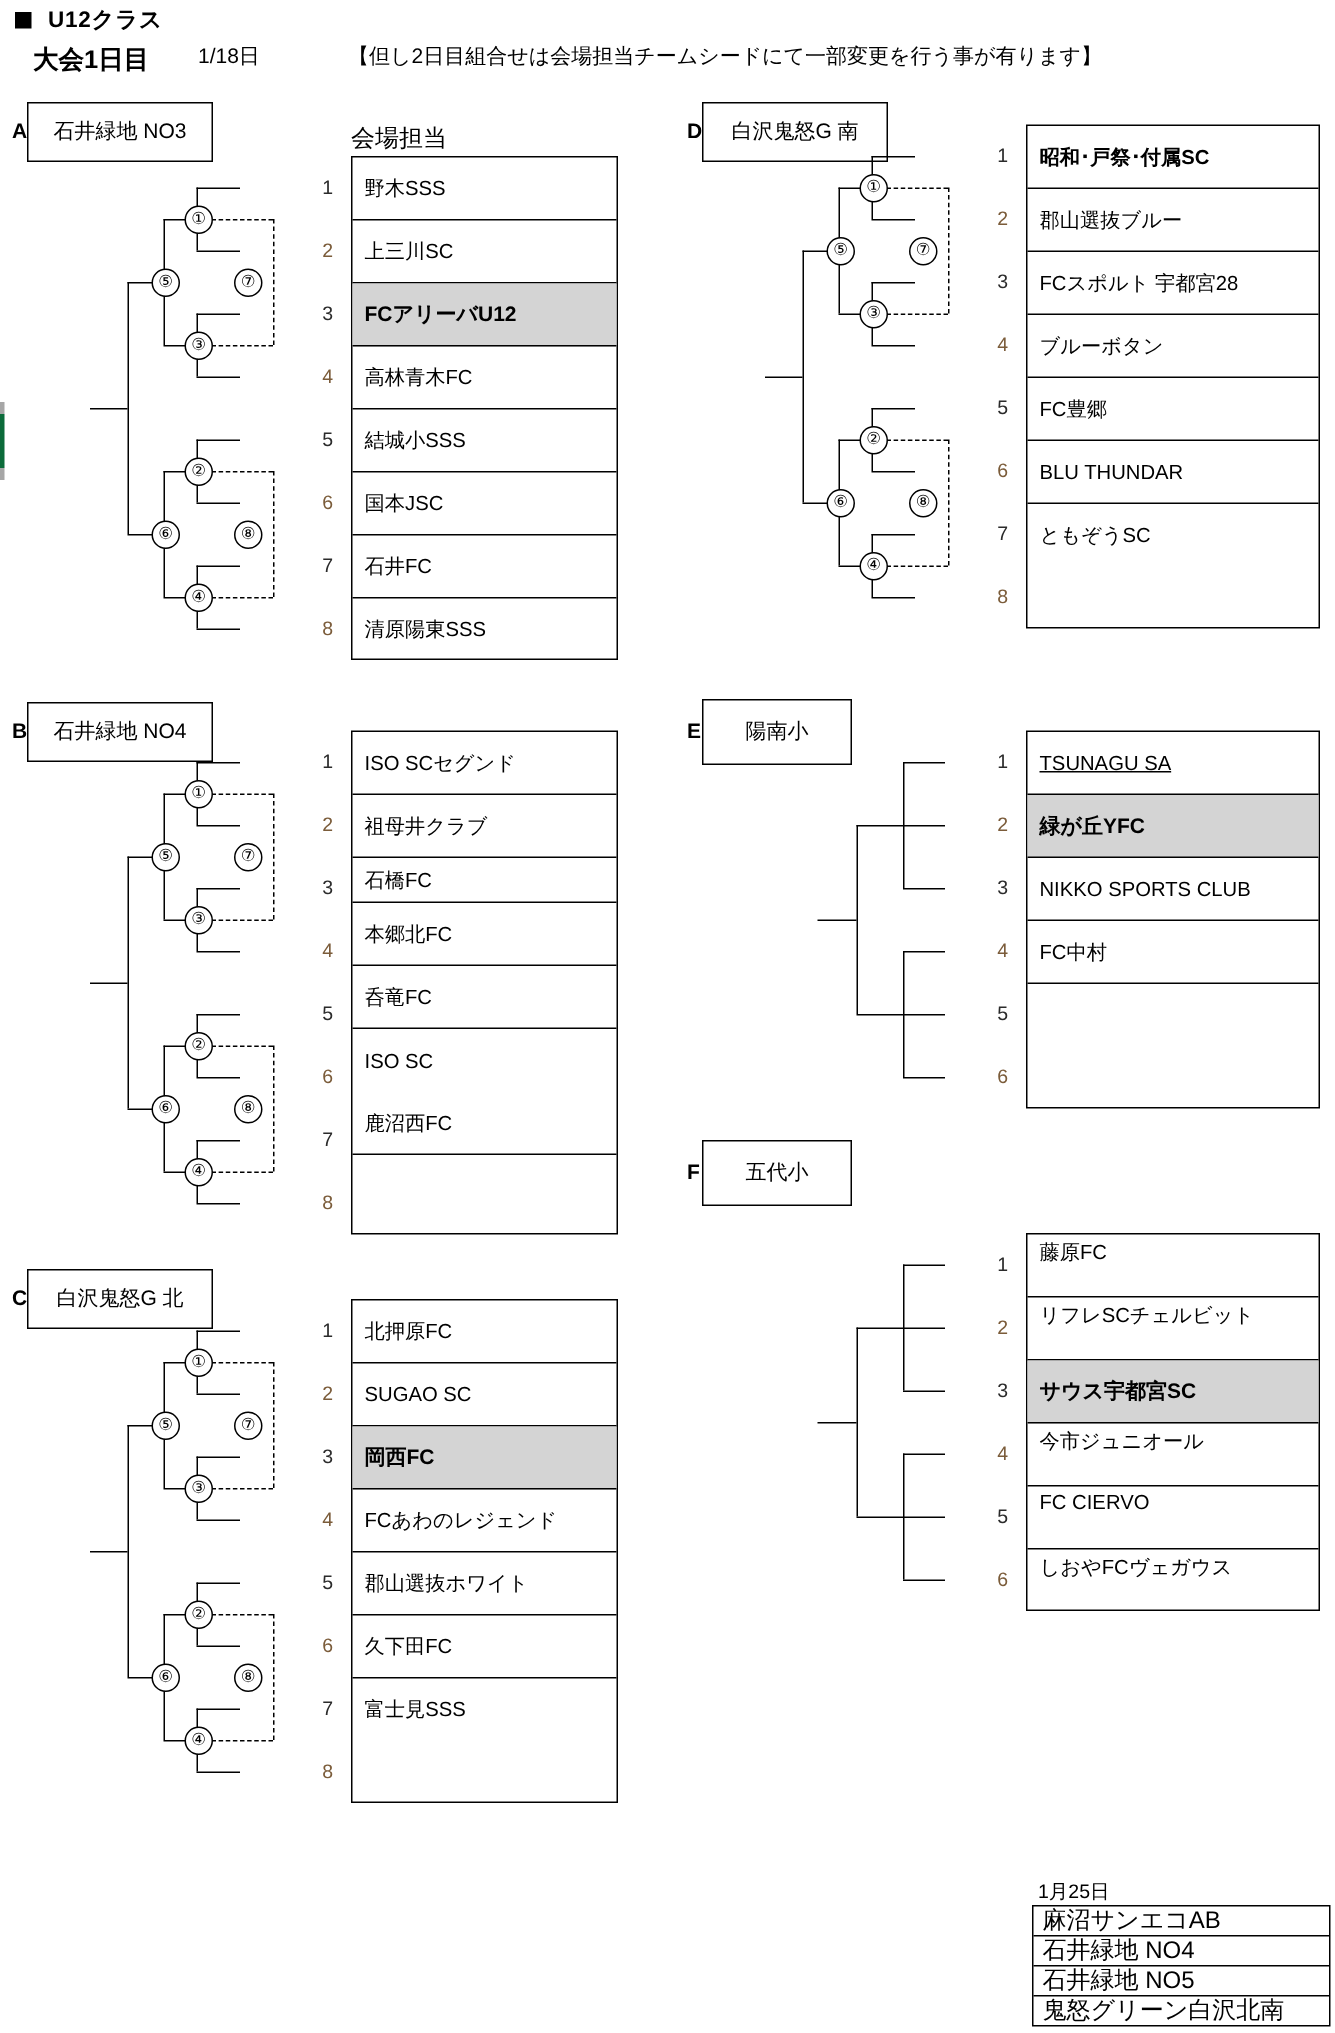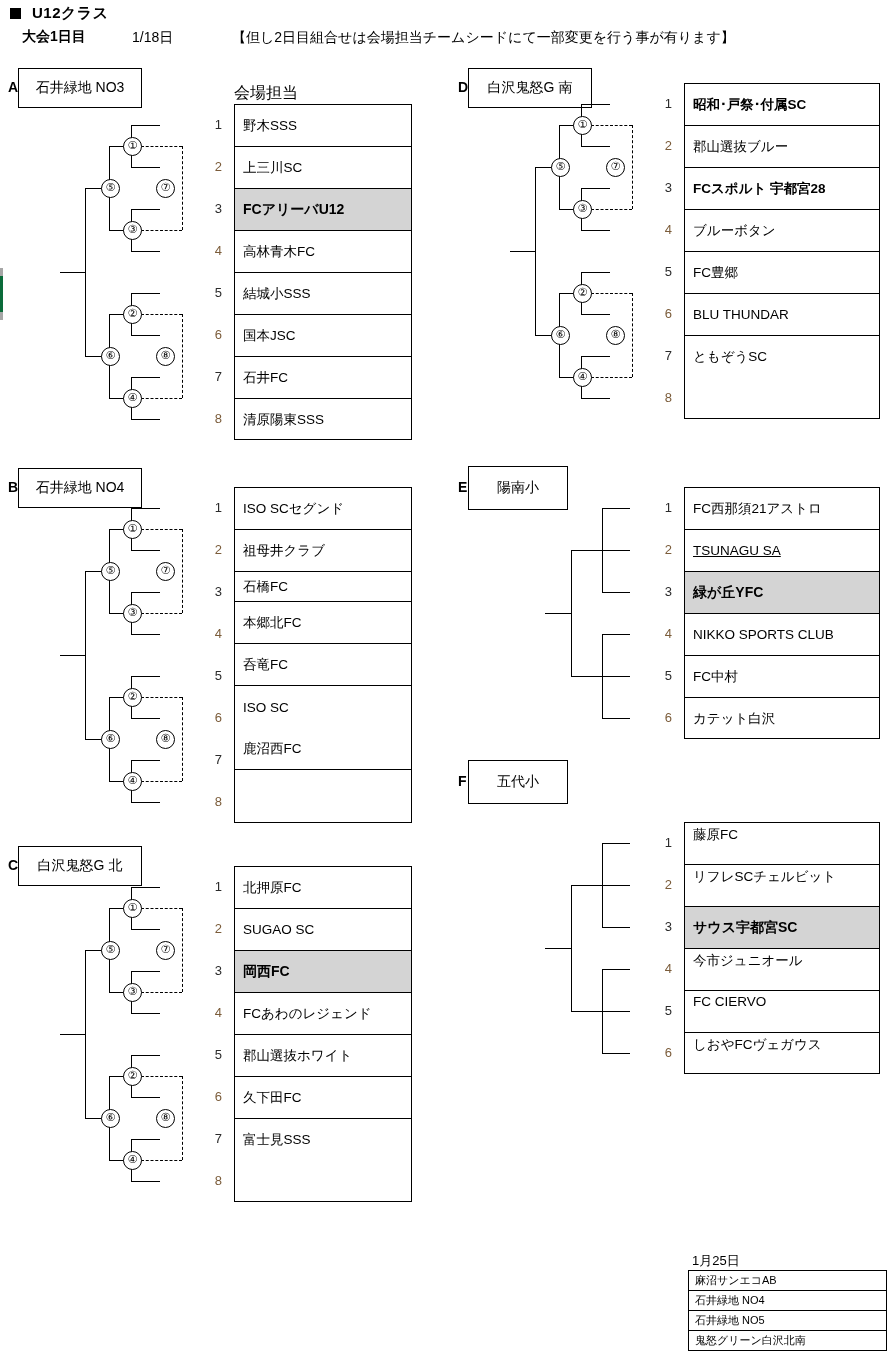--- a/index.html
+++ b/index.html
@@ -6,21 +6,21 @@
   body{
     width:890px;height:1355px;position:relative;overflow:hidden;
     font-family:"Liberation Sans","DejaVu Sans",sans-serif;
     color:#000;
   }
   .abs{position:absolute;}
 
   
   #hdr-square{left:10px;top:8px;width:11px;height:11px;background:#000;}
   #hdr-title{left:32px;top:4px;font-size:15px;font-weight:bold;letter-spacing:.5px;}
-  #hdr-day{left:22px;top:28px;font-size:14px;font-weight:bold;}
+  #hdr-day{left:22px;top:28px;font-size:17px;font-weight:bold;}
   #hdr-date{left:132px;top:29px;font-size:14px;}
   #hdr-note{left:232px;top:29px;font-size:14px;white-space:nowrap;}
 
   
   .grp-letter{font-size:14px;font-weight:bold;}
   .venue-box{
     border:1px solid #000;background:#fff;
     display:flex;align-items:center;justify-content:center;
     font-size:14px;white-space:nowrap;
   }
@@ -56,21 +56,21 @@
     border-radius:50%;background:#fff;
     font-size:11px;line-height:15px;text-align:center;
     font-family:"DejaVu Sans",sans-serif;
   }
 
   
   #legend-date{left:692px;top:1252px;font-size:13px;}
   #legend-box{left:688px;top:1270px;width:197px;border:1px solid #000;background:#fff;}
   #legend-box .lrow{
     border-bottom:1px solid #000;height:19px;line-height:19px;
-    padding-left:6px;font-size:11px;white-space:nowrap;
+    padding-left:6px;font-size:16px;white-space:nowrap;
   }
   #legend-box .lrow.last{border-bottom:none;}
 
   
   #edge-tick{left:0;top:276px;width:3px;height:36px;background:#0b6b3a;}
   #edge-tick-a{left:0;top:268px;width:3px;height:8px;background:#a6a6a6;}
   #edge-tick-b{left:0;top:312px;width:3px;height:8px;background:#a6a6a6;}
 </style>
 </head>
 <body>
@@ -251,21 +251,21 @@
     <div class="cnum" style="left: 123px; top: 1151px;">④</div>
     <div class="cnum" style="left: 101px; top: 941px;">⑤</div>
     <div class="cnum" style="left: 101px; top: 1109px;">⑥</div>
     <div class="cnum" style="left: 156px; top: 941px;">⑦</div>
     <div class="cnum" style="left: 156px; top: 1109px;">⑧</div>
     <div class="abs grp-letter" style="left: 458px; top: 79px;">D</div>
     <div class="abs venue-box" style="left: 468px; top: 68px; width: 122px; height: 38px;">白沢鬼怒G  南</div>
     <div class="abs tbl" style="left: 684px; top: 83px; width: 196px; height: 336px;">
       <div class="trow" style="height: 42px; font-weight: bold;">昭和･戸祭･付属SC</div>
       <div class="trow" style="height: 42px;">郡山選抜ブルー</div>
-      <div class="trow" style="height: 42px; font-weight: bold;">FCスポルト 宇都宮28</div>
+      <div class="trow" style="height: 42px;">FCスポルト 宇都宮28</div>
       <div class="trow" style="height: 42px;">ブルーボタン</div>
       <div class="trow" style="height: 42px;">FC豊郷</div>
       <div class="trow" style="height: 42px;">BLU  THUNDAR</div>
       <div class="trow last" style="height: 42px;">ともぞうSC</div>
     </div>
     <div class="seednum dark" style="left: 656px; top: 96px;">1</div>
     <div class="seednum" style="left: 656px; top: 138px;">2</div>
     <div class="seednum dark" style="left: 656px; top: 180px;">3</div>
     <div class="seednum" style="left: 656px; top: 222px;">4</div>
     <div class="seednum dark" style="left: 656px; top: 264px;">5</div>
@@ -304,26 +304,24 @@
     <div class="cnum" style="left: 573px; top: 200px;">③</div>
     <div class="cnum" style="left: 573px; top: 284px;">②</div>
     <div class="cnum" style="left: 573px; top: 368px;">④</div>
     <div class="cnum" style="left: 551px; top: 158px;">⑤</div>
     <div class="cnum" style="left: 551px; top: 326px;">⑥</div>
     <div class="cnum" style="left: 606px; top: 158px;">⑦</div>
     <div class="cnum" style="left: 606px; top: 326px;">⑧</div>
     <div class="abs grp-letter" style="left: 458px; top: 479px;">E</div>
     <div class="abs venue-box" style="left: 468px; top: 466px; width: 98px; height: 42px;">陽南小</div>
     <div class="abs tbl" style="left: 684px; top: 487px; width: 196px; height: 252px;">
-      <div class="trow" style="height: 42px;">FC西那須21アストロ</div>
       <div class="trow" style="height: 42px; text-decoration: underline;">TSUNAGU SA</div>
       <div class="trow hl" style="height: 42px;">緑が丘YFC</div>
       <div class="trow" style="height: 42px;">NIKKO SPORTS CLUB</div>
       <div class="trow" style="height: 42px;">FC中村</div>
-      <div class="trow last" style="height: 42px;">カテット白沢</div>
     </div>
     <div class="seednum dark" style="left: 656px; top: 500px;">1</div>
     <div class="seednum" style="left: 656px; top: 542px;">2</div>
     <div class="seednum dark" style="left: 656px; top: 584px;">3</div>
     <div class="seednum" style="left: 656px; top: 626px;">4</div>
     <div class="seednum dark" style="left: 656px; top: 668px;">5</div>
     <div class="seednum" style="left: 656px; top: 710px;">6</div>
     <div class="ln lh" style="left: 602px; top: 508px; width: 28px;"></div>
     <div class="ln lh" style="left: 602px; top: 550px; width: 28px;"></div>
     <div class="ln lh" style="left: 602px; top: 592px; width: 28px;"></div>

